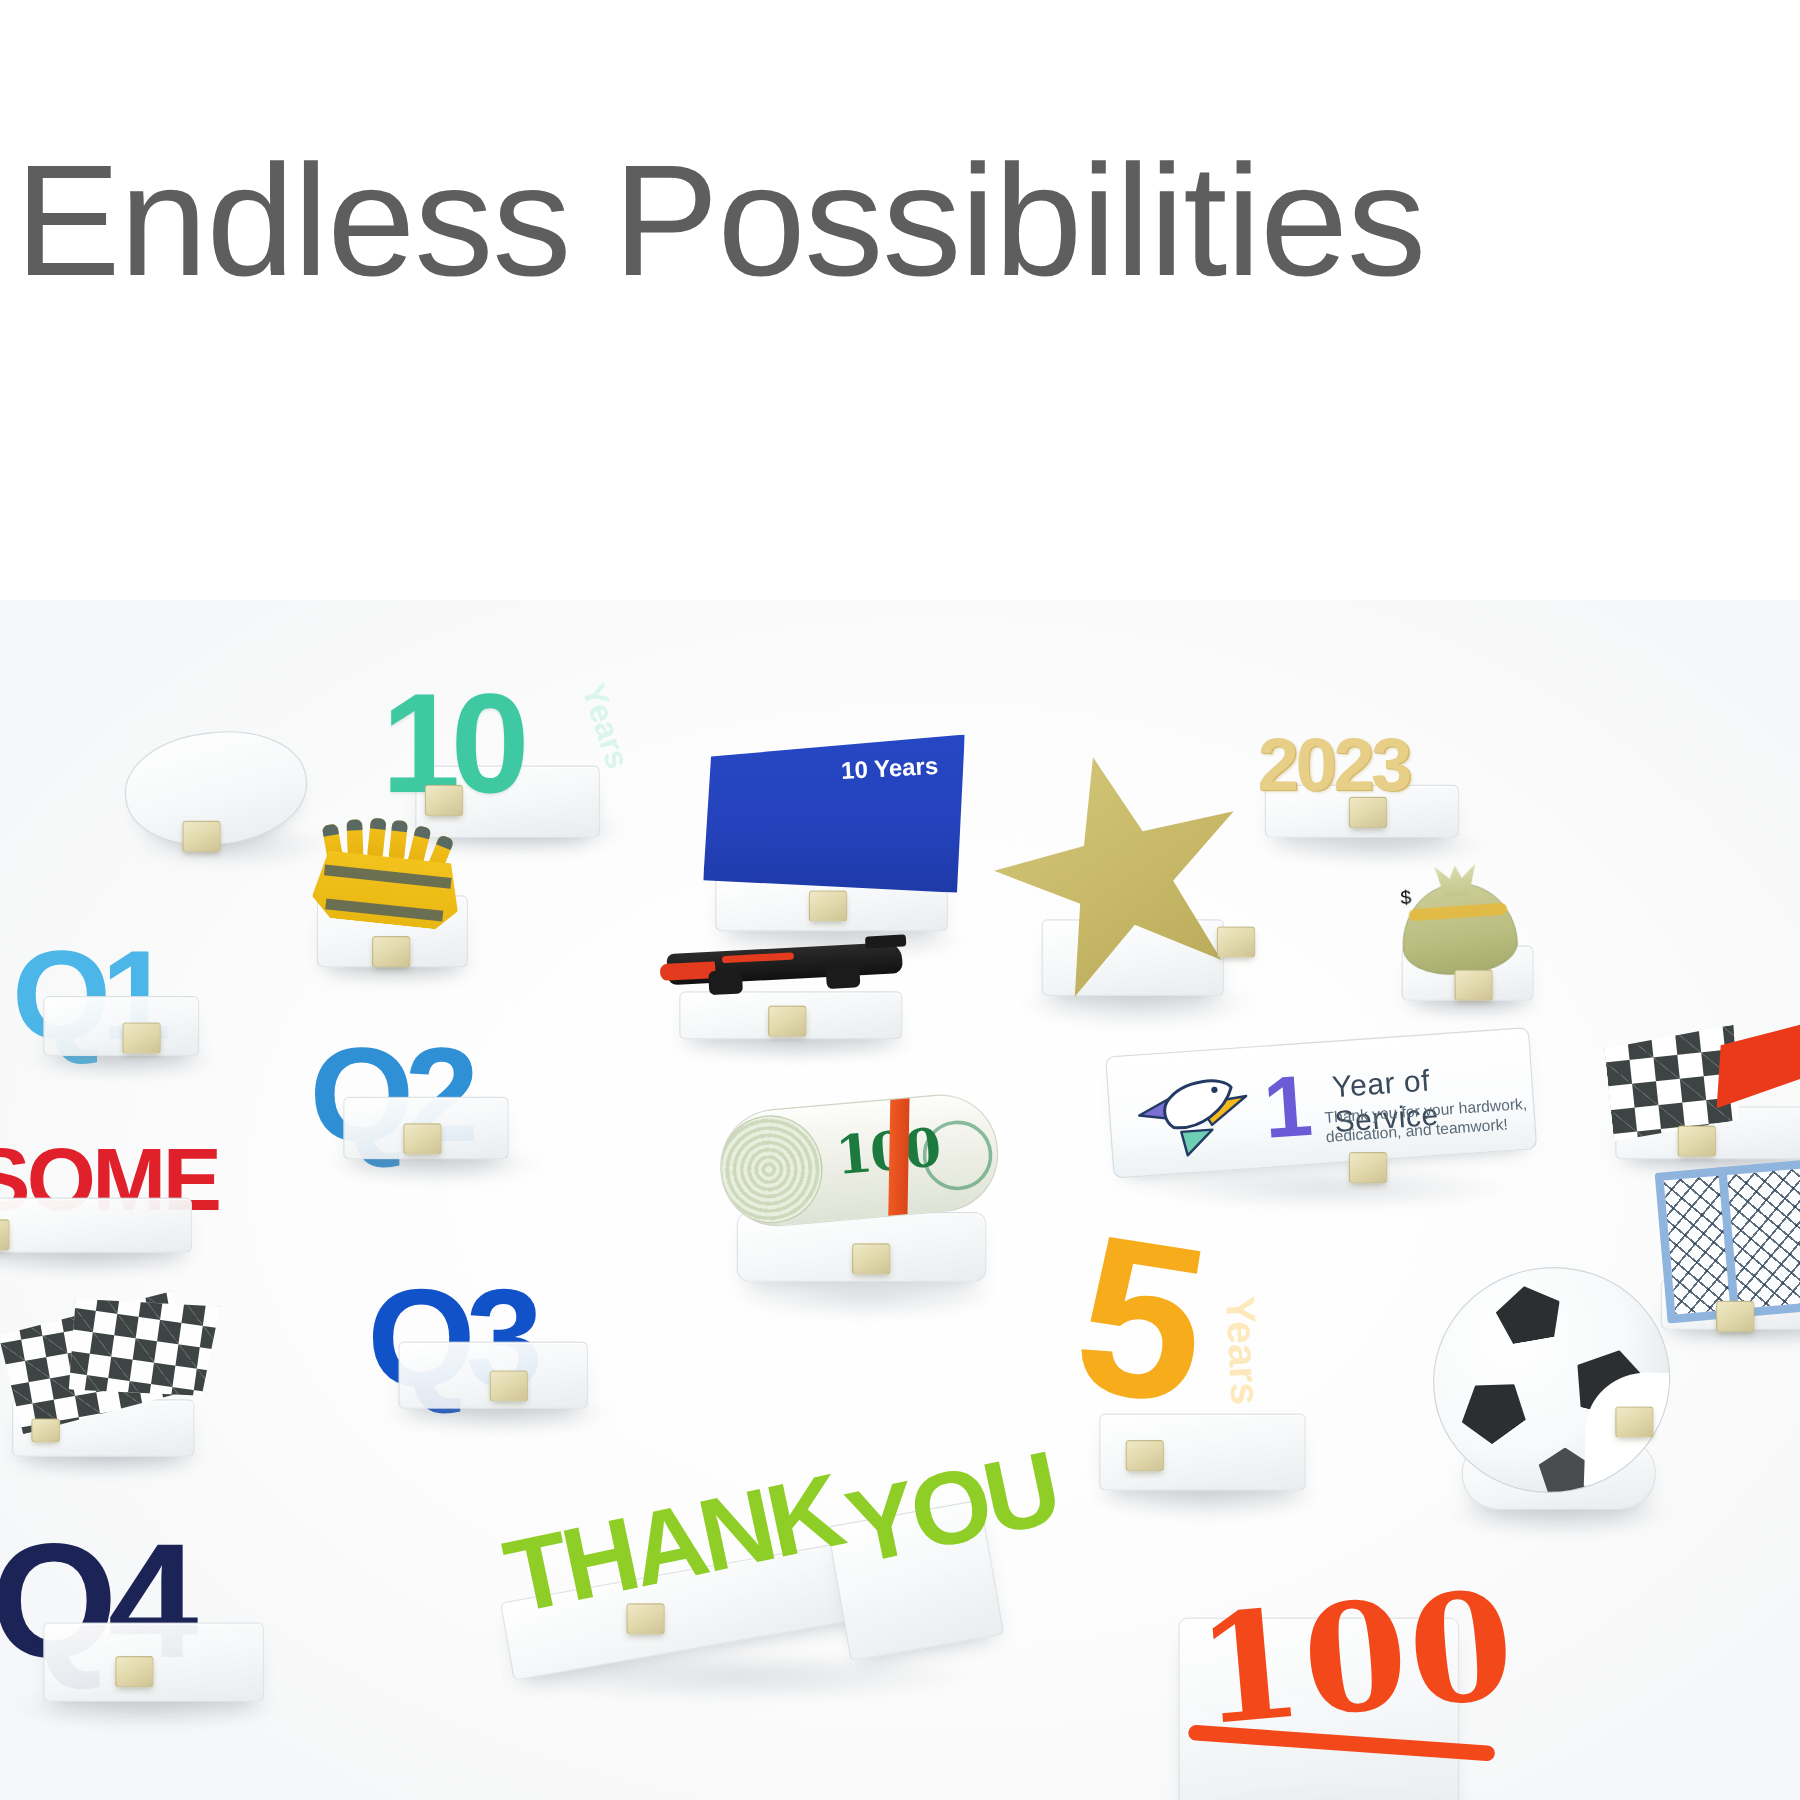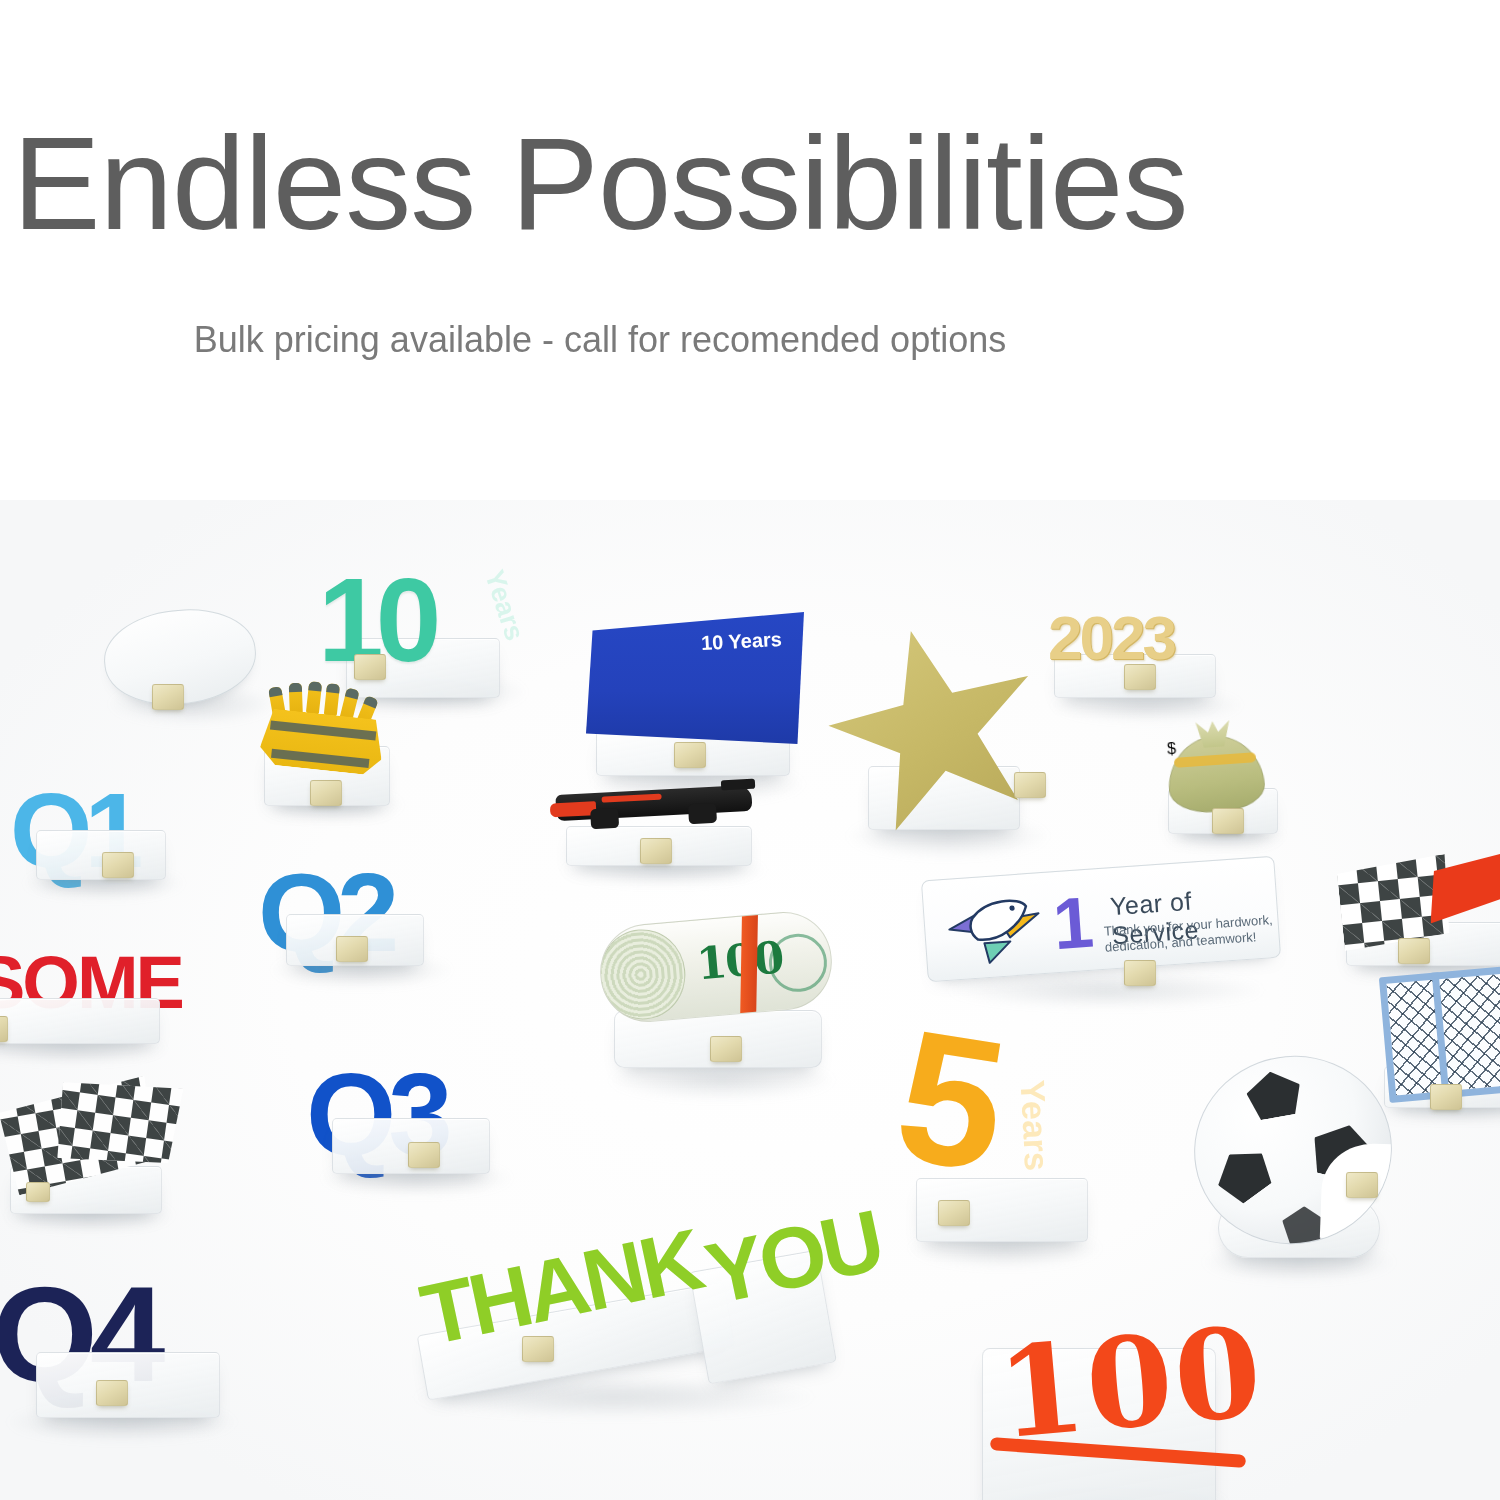--- a/index.html
+++ b/index.html
@@ -274,21 +274,20 @@
     box-shadow:0 8px 14px -10px rgba(120,130,140,.45);
   }
 </style>
 </head>
 <body>
 
 <div class="page">
 
   <div class="header">
     <h1 class="title">Endless Possibilities</h1>
-    <div class="tagline">Bulk pricing available  -   call for recomended options</div>
   </div>
 
   <div class="photo">
 
     <div class="item" style="left:104px;top:110px;">
       <div class="shadow" style="left:6px;top:74px;width:164px;height:40px;"></div>
       <div class="oval"></div>
       <div class="base" style="left:24px;top:56px;width:116px;height:38px;border-radius:4px;z-index:-1;"></div>
       <div class="magnet" style="left:48px;top:74px;"></div>
     </div>

